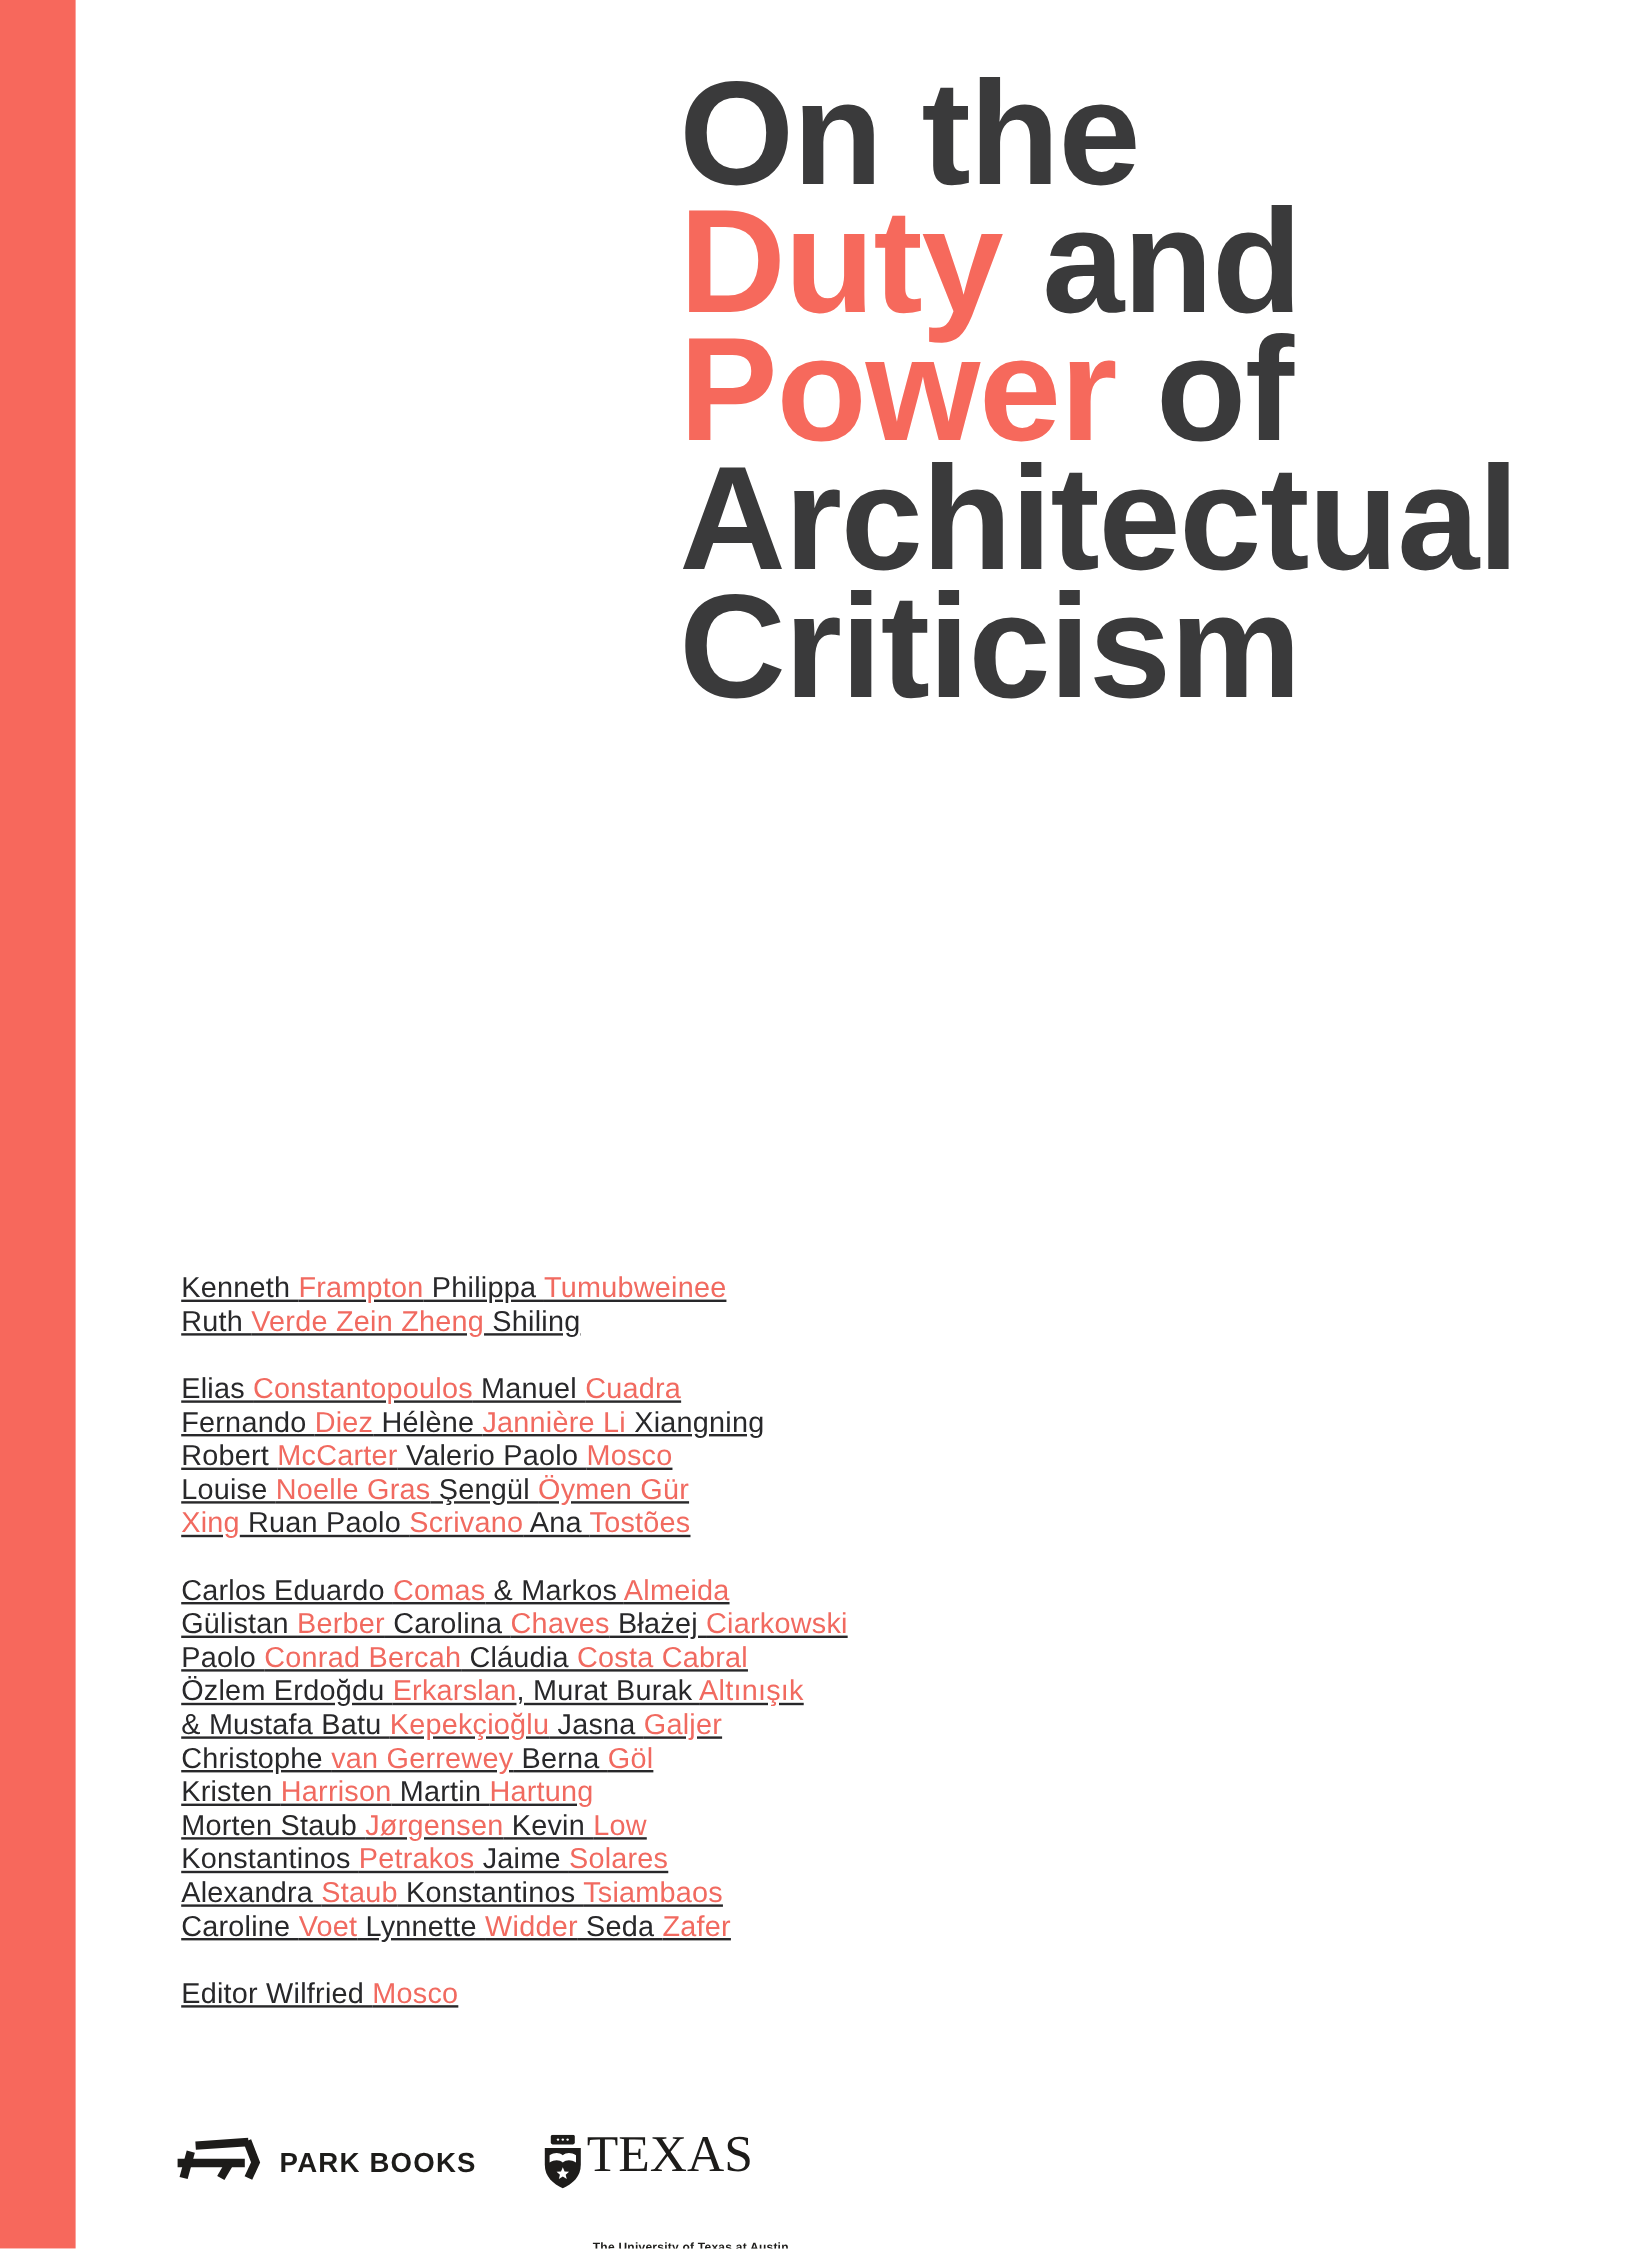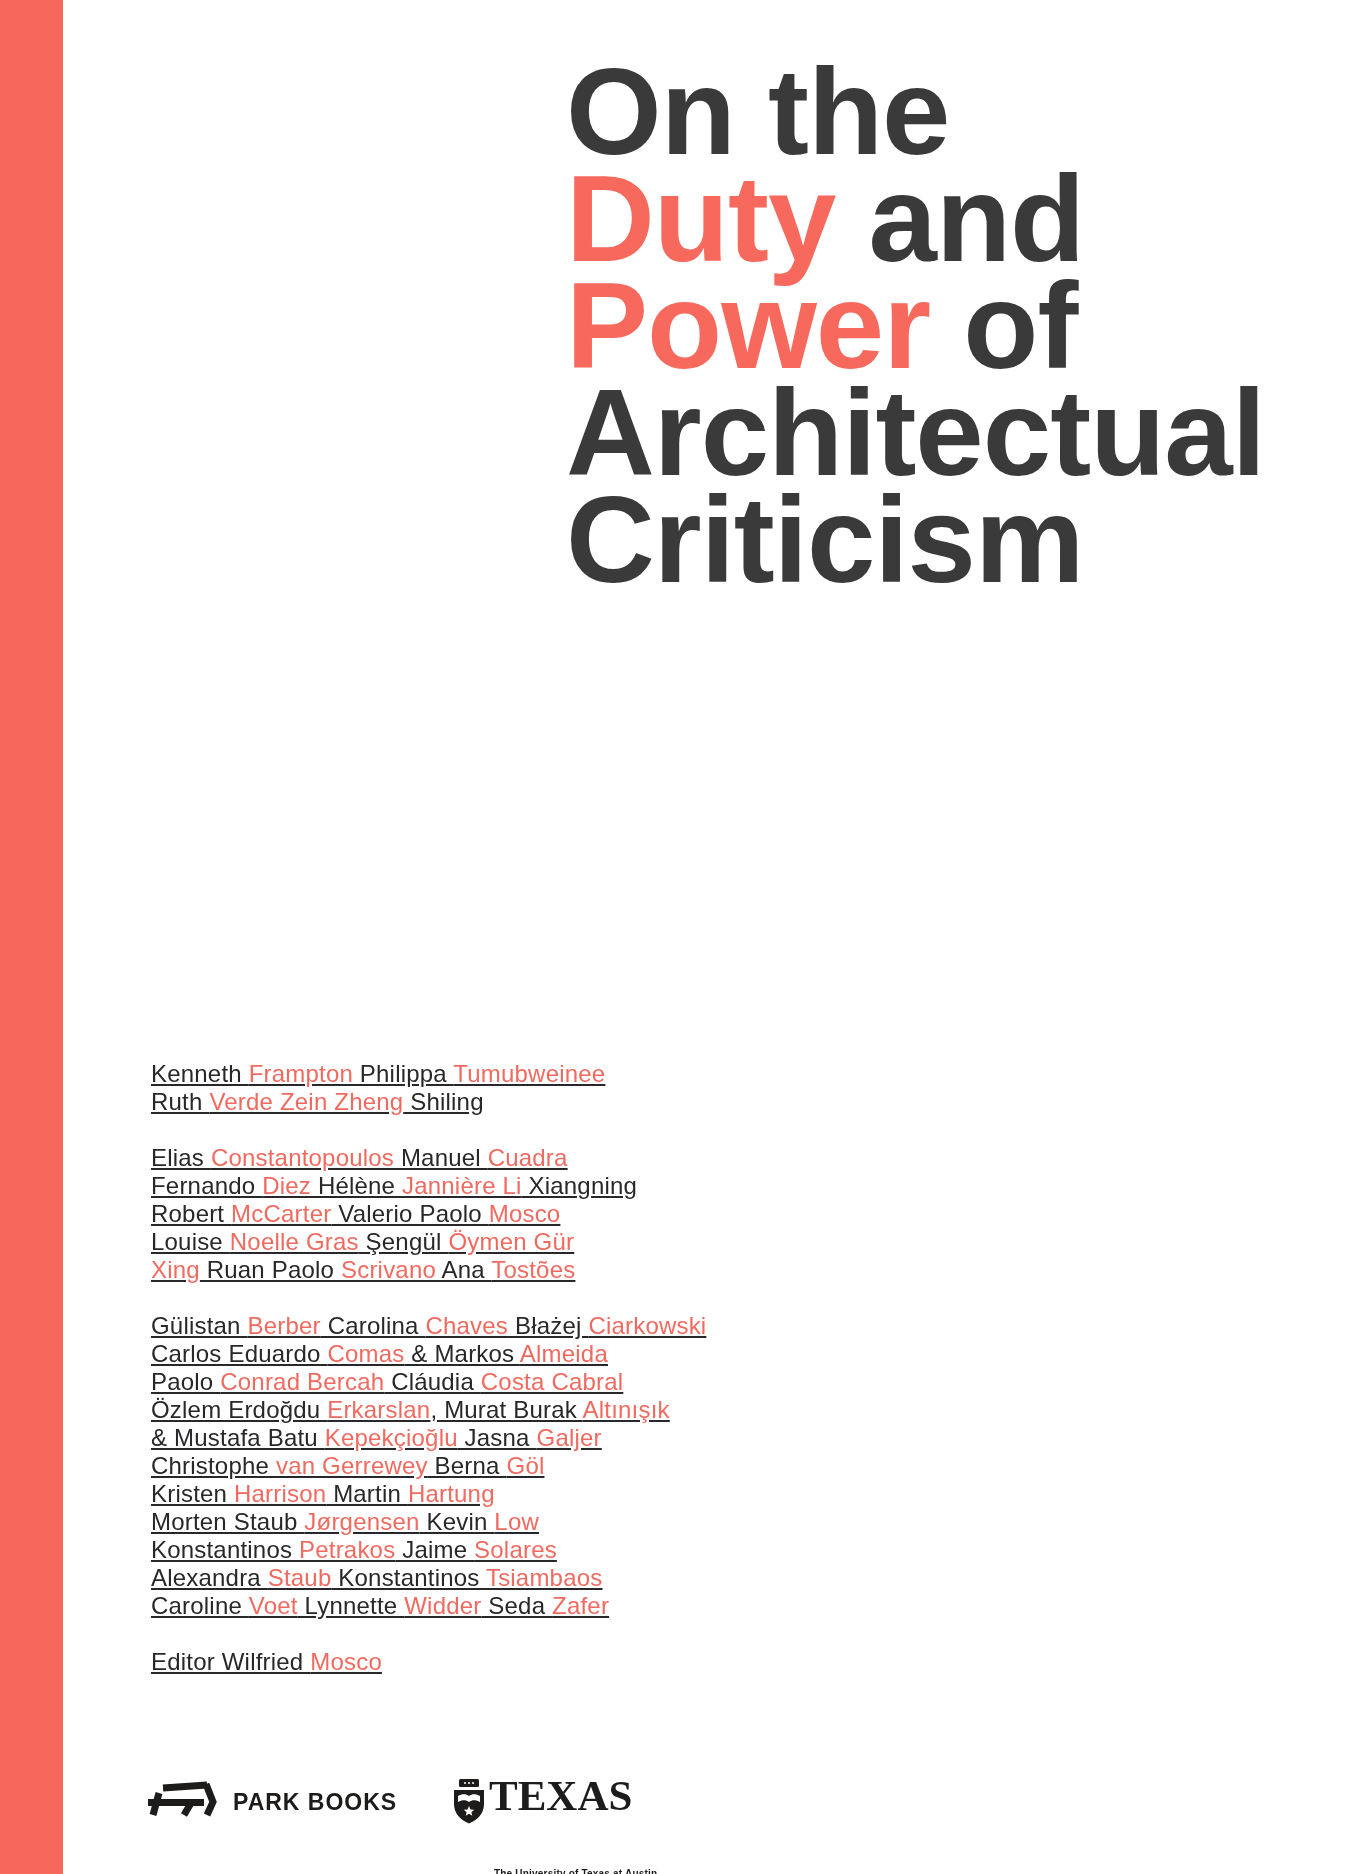--- a/index.html
+++ b/index.html
@@ -46,21 +46,21 @@
   
   .park-mark{position:absolute;left:146px;top:1781px;}
   .park-word{
     position:absolute;left:233px;top:1789px;
     font-size:23px;font-weight:bold;letter-spacing:1px;
     color:var(--logo_black,#1d1c1a);white-space:nowrap;
   }
   .tx-shield{position:absolute;left:452px;top:1779px;}
   .tx-word{
     position:absolute;left:489px;top:1771px;
-    font-family:"Liberation Serif",serif;font-weight:bold;
+    font-family:"Liberation Serif",serif;font-weight:normal;
     font-size:43px;letter-spacing:0;
     color:var(--logo_black,#1d1c1a);white-space:nowrap;
   }
   .tx-tag{
     position:absolute;left:494px;top:1868px;
     font-family:Liberation Sans, sans-serif;font-weight:bold;
     font-size:10px;letter-spacing:0.2px;
     color:var(--logo_black,#1d1c1a);white-space:nowrap;
   }
 </style>
@@ -85,22 +85,22 @@
         <div><span class="dark">Ruth </span><span class="red">Verde Zein Zheng</span><span class="dark"> Shiling</span></div>
       </div>
       <div class="group">
         <div><span class="dark">Elias </span><span class="red">Constantopoulos</span><span class="dark"> Manuel </span><span class="red">Cuadra</span></div>
         <div><span class="dark">Fernando </span><span class="red">Diez</span><span class="dark"> Hélène </span><span class="red">Jannière Li</span><span class="dark"> Xiangning</span></div>
         <div><span class="dark">Robert </span><span class="red">McCarter</span><span class="dark"> Valerio Paolo </span><span class="red">Mosco</span></div>
         <div><span class="dark">Louise </span><span class="red">Noelle Gras</span><span class="dark"> Şengül </span><span class="red">Öymen Gür</span></div>
         <div><span class="red">Xing</span><span class="dark"> Ruan Paolo </span><span class="red">Scrivano</span><span class="dark"> Ana </span><span class="red">Tostões</span></div>
       </div>
       <div class="group">
+        <div><span class="dark">Carlos Eduardo </span><span class="red">Comas</span><span class="dark"> &amp; Markos </span><span class="red">Almeida</span></div>
         <div><span class="dark">Gülistan </span><span class="red">Berber</span><span class="dark"> Carolina </span><span class="red">Chaves</span><span class="dark"> Błażej </span><span class="red">Ciarkowski</span></div>
-        <div><span class="dark">Carlos Eduardo </span><span class="red">Comas</span><span class="dark"> &amp; Markos </span><span class="red">Almeida</span></div>
         <div><span class="dark">Paolo </span><span class="red">Conrad Bercah</span><span class="dark"> Cláudia </span><span class="red">Costa Cabral</span></div>
         <div><span class="dark">Özlem Erdoğdu </span><span class="red">Erkarslan</span><span class="dark">, Murat Burak </span><span class="red">Altınışık</span></div>
         <div><span class="dark">&amp; Mustafa Batu </span><span class="red">Kepekçioğlu</span><span class="dark"> Jasna </span><span class="red">Galjer</span></div>
         <div><span class="dark">Christophe </span><span class="red">van Gerrewey</span><span class="dark"> Berna </span><span class="red">Göl</span></div>
         <div><span class="dark">Kristen </span><span class="red">Harrison</span><span class="dark"> Martin </span><span class="red">Hartung</span></div>
         <div><span class="dark">Morten Staub </span><span class="red">Jørgensen</span><span class="dark"> Kevin </span><span class="red">Low</span></div>
         <div><span class="dark">Konstantinos </span><span class="red">Petrakos</span><span class="dark"> Jaime </span><span class="red">Solares</span></div>
         <div><span class="dark">Alexandra </span><span class="red">Staub</span><span class="dark"> Konstantinos </span><span class="red">Tsiambaos</span></div>
         <div><span class="dark">Caroline </span><span class="red">Voet</span><span class="dark"> Lynnette </span><span class="red">Widder</span><span class="dark"> Seda </span><span class="red">Zafer</span></div>
       </div>

